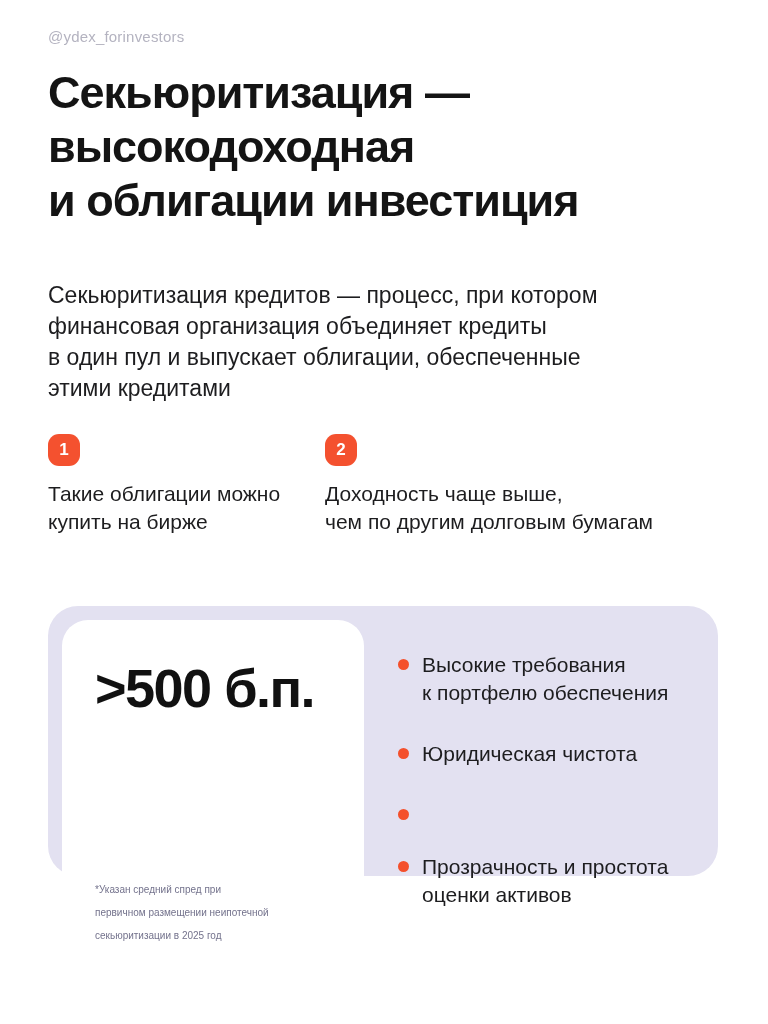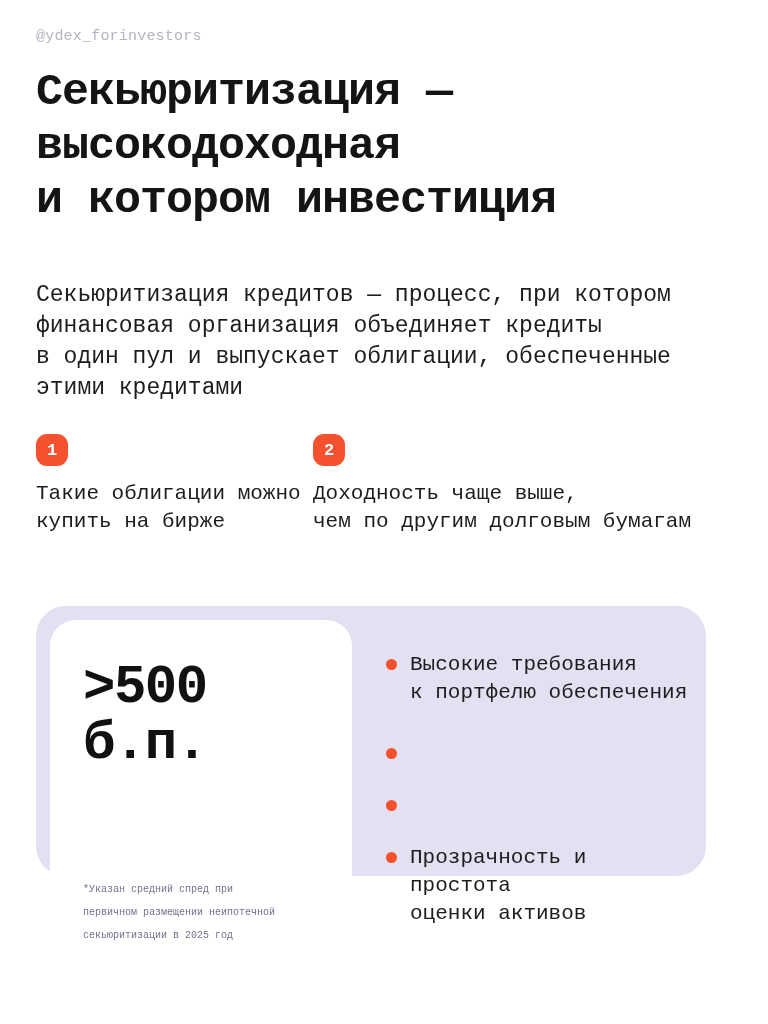--- a/index.html
+++ b/index.html
@@ -5,23 +5,22 @@
   html, body { margin: 0; padding: 0; background: #ffffff; }
   body {
     width: 768px; height: 1024px;
     font-family: "Liberation Sans", sans-serif;
     color: #141414;
     overflow: hidden;
   }
   .page {
     position: relative;
     width: 768px; height: 1024px;
-    padding: 28px 48px 0 36px;
+    padding: 28px 48px 0 48px;
     box-sizing: border-box;
-    font-family: Liberation Mono, monospace;
   }
   .handle {
     font-size: 15px;
     color: #b4b3c0;
     letter-spacing: 0.2px;
   }
   .title {
     margin: 21px 0 0 0;
     font-size: 45px;
     line-height: 54px;
@@ -126,21 +125,21 @@
 </style>
 </head>
 <body>
 
 <div class="page">
 
   <div class="handle">@ydex_forinvestors</div>
 
   <h1 class="title">Секьюритизация —
 высокодоходная
-и котором инвестиция</h1>
+и облигации инвестиция</h1>
 
   <div class="intro">Секьюритизация кредитов — процесс, при котором
 финансовая организация объединяет кредиты
 в один пул и выпускает облигации, обеспеченные
 этими кредитами</div>
 
   <div class="points-row">
     <div class="point-col-1">
       <div class="num-badge">1</div>
       <div class="point-text">Такие облигации можно
@@ -163,20 +162,21 @@
     </div>
 
     <div class="benefits">
       <div class="benefit-item">
         <span class="benefit-dot"></span>
         <span class="benefit-text">Высокие требования
 к портфелю обеспечения</span>
       </div>
       <div class="benefit-item">
         <span class="benefit-dot"></span>
+        <span class="benefit-text">Юридическая чистота</span>
       </div>
       <div class="benefit-item">
         <span class="benefit-dot"></span>
       </div>
       <div class="benefit-item">
         <span class="benefit-dot"></span>
         <span class="benefit-text">Прозрачность и простота
 оценки активов</span>
       </div>
     </div>

